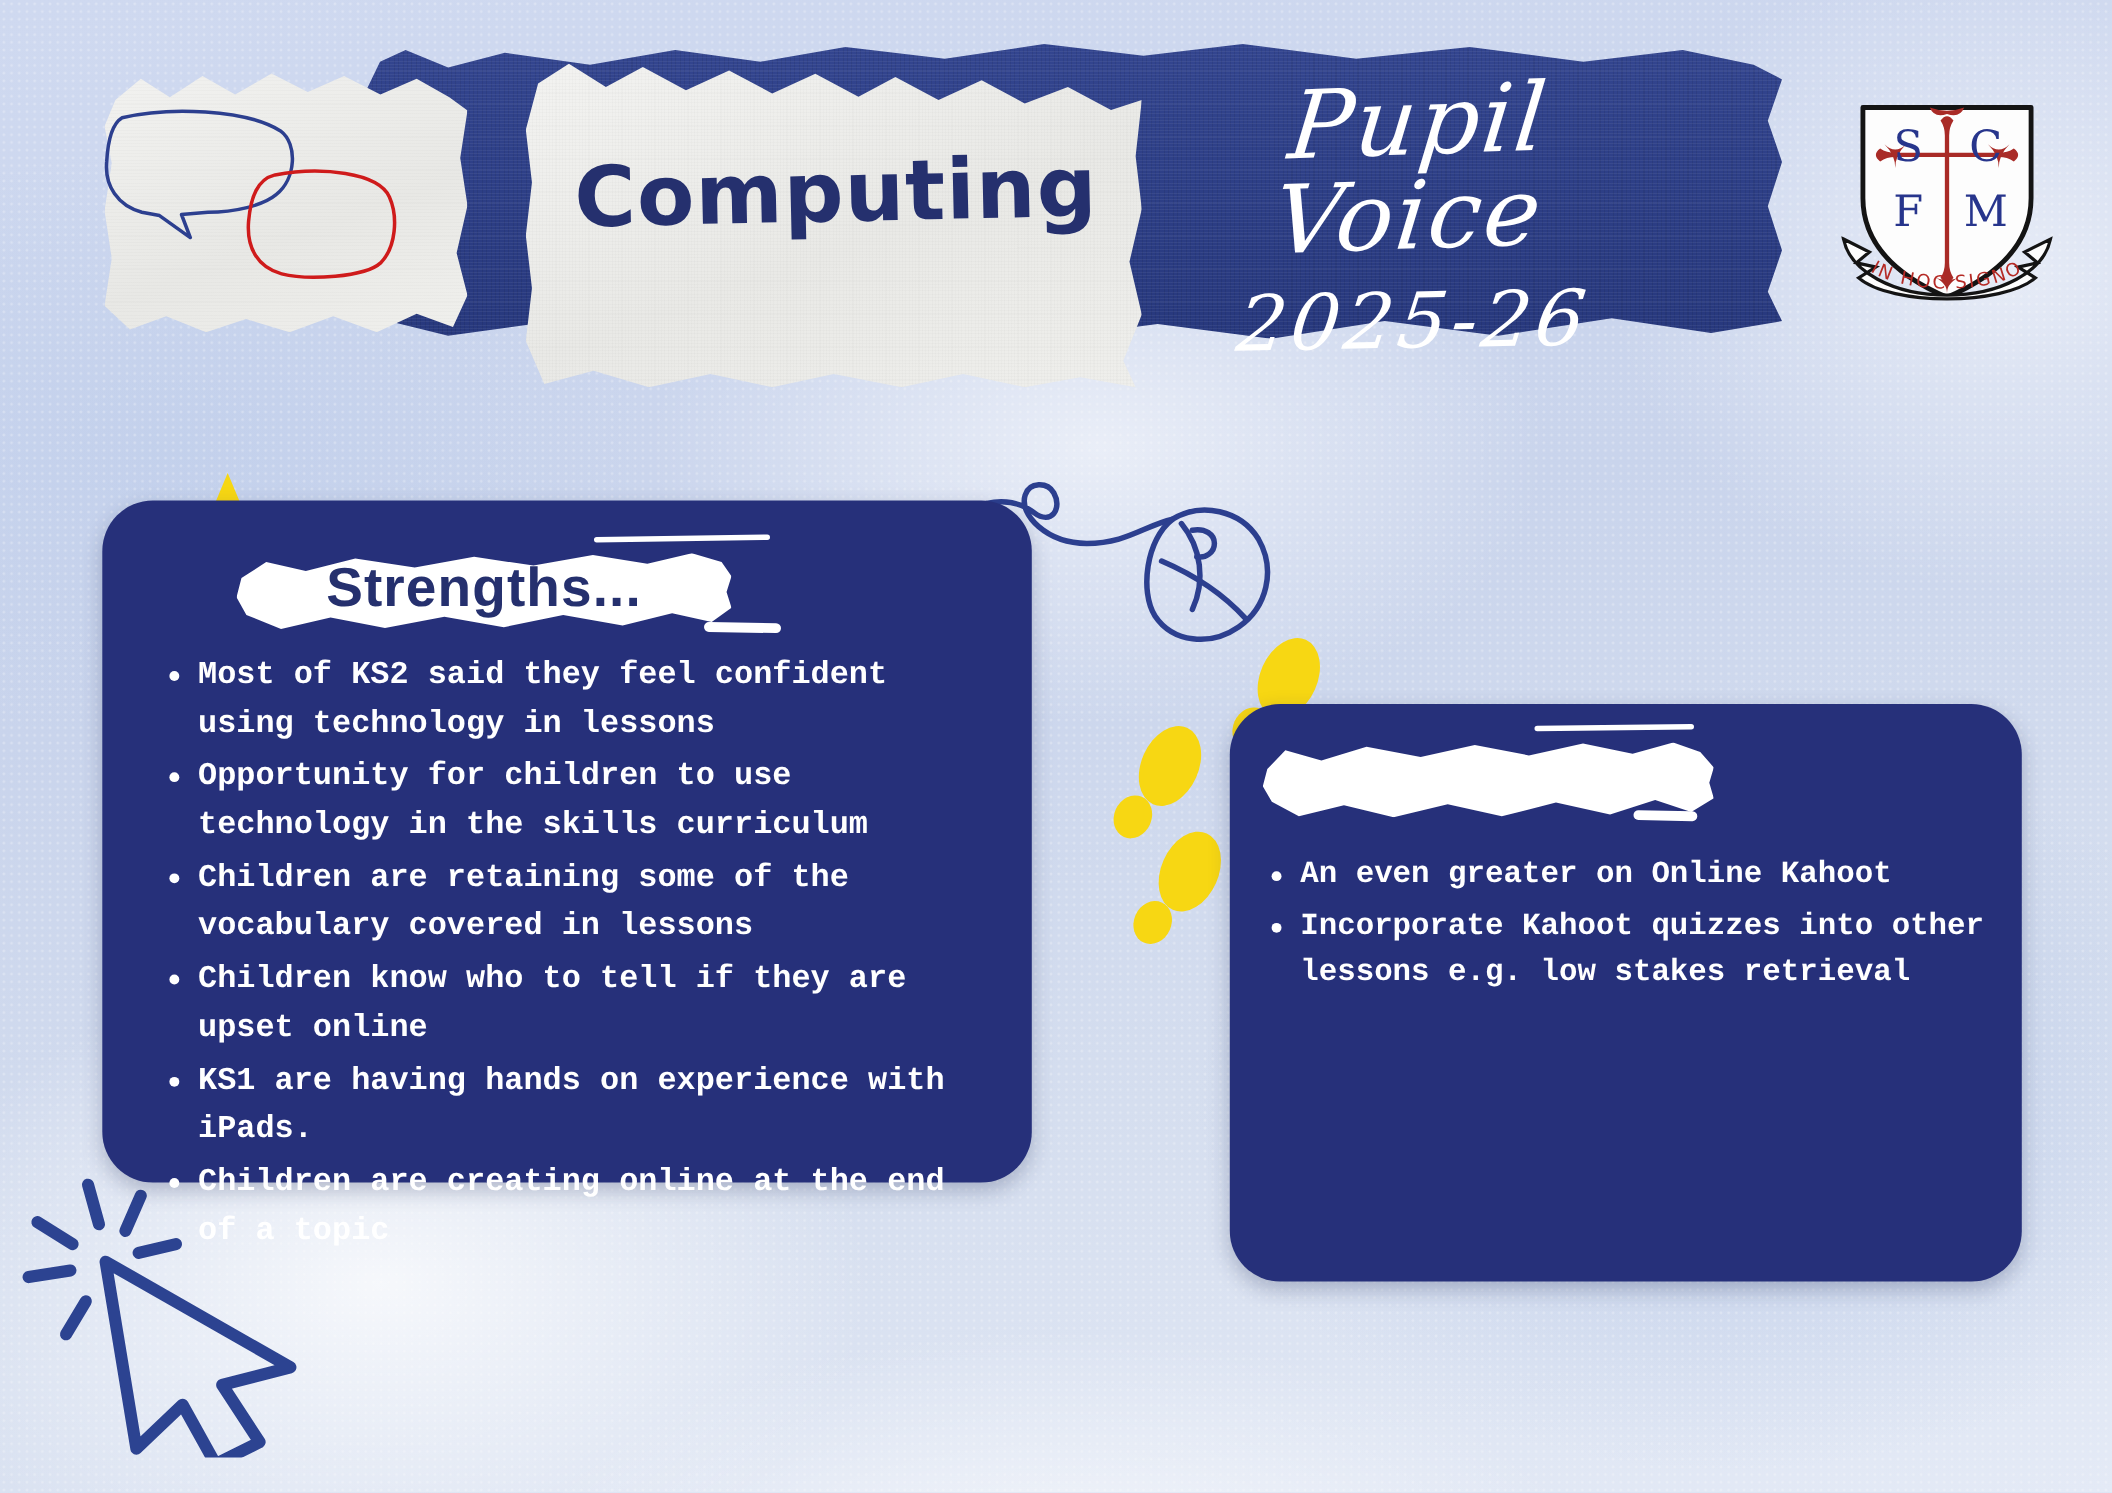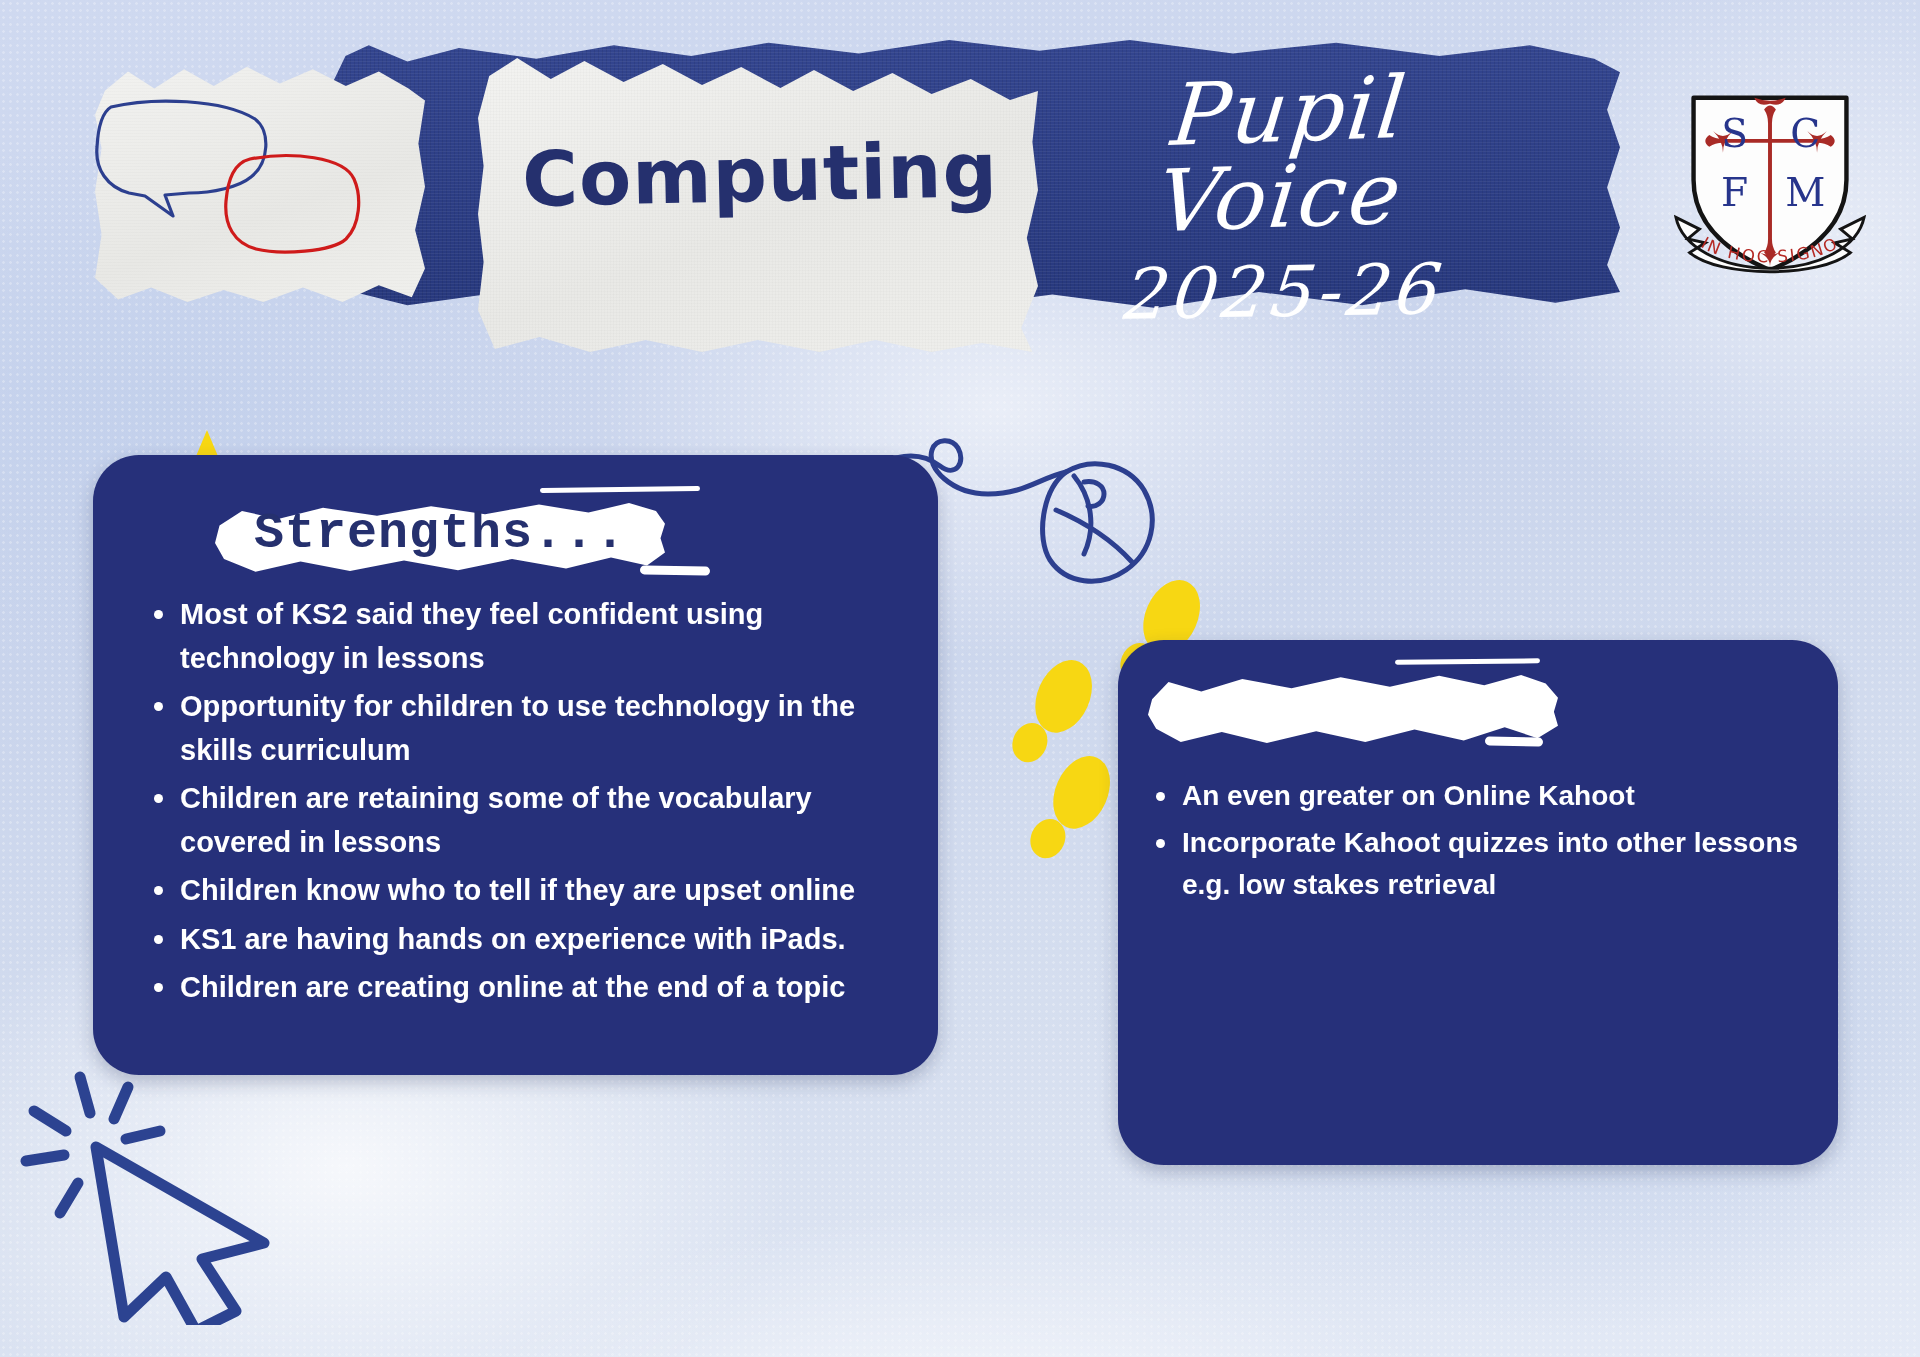--- a/index.html
+++ b/index.html
@@ -146,29 +146,29 @@
     );
   }
   .brush-whisker{position:absolute;background:#fff;height:5px;border-radius:3px;}
   #wh-s1{left:540px;top:487px;width:160px;transform:rotate(-0.8deg);}
   #wh-s2{left:640px;top:566px;width:70px;height:9px;border-radius:5px;transform:rotate(1deg);}
   #wh-n1{left:1395px;top:659px;width:145px;transform:rotate(-0.6deg);}
   #wh-n2{left:1485px;top:737px;width:58px;height:9px;border-radius:5px;transform:rotate(1.2deg);}
 
   .head-text{
     position:absolute;
-    font-family:Liberation Mono, monospace;font-weight:700;
+    font-family:Liberation Sans, sans-serif;font-weight:700;
     color:#25306e;letter-spacing:1px;
   }
   #head-strengths{left:215px;top:505px;width:450px;text-align:center;font-size:50px;}
   #head-next{left:1148px;top:678px;width:410px;text-align:center;font-size:47px;}
 
   ul.bullets{
     position:absolute;margin:0;padding:0;list-style:none;color:#fff;
-    font-family:Liberation Sans, sans-serif;font-weight:700;
+    font-family:Liberation Mono, monospace;font-weight:700;
   }
   ul.bullets li{
     position:relative;padding-left:32px;margin-bottom:4px;
   }
   ul.bullets li:before{
     content:"";position:absolute;left:6px;top:.62em;
     width:9px;height:9px;border-radius:50%;background:#fff;
   }
   #list-strengths{left:148px;top:592px;width:760px;font-size:29px;line-height:1.52;}
   #list-next{left:1150px;top:775px;width:660px;font-size:28px;line-height:1.52;}

